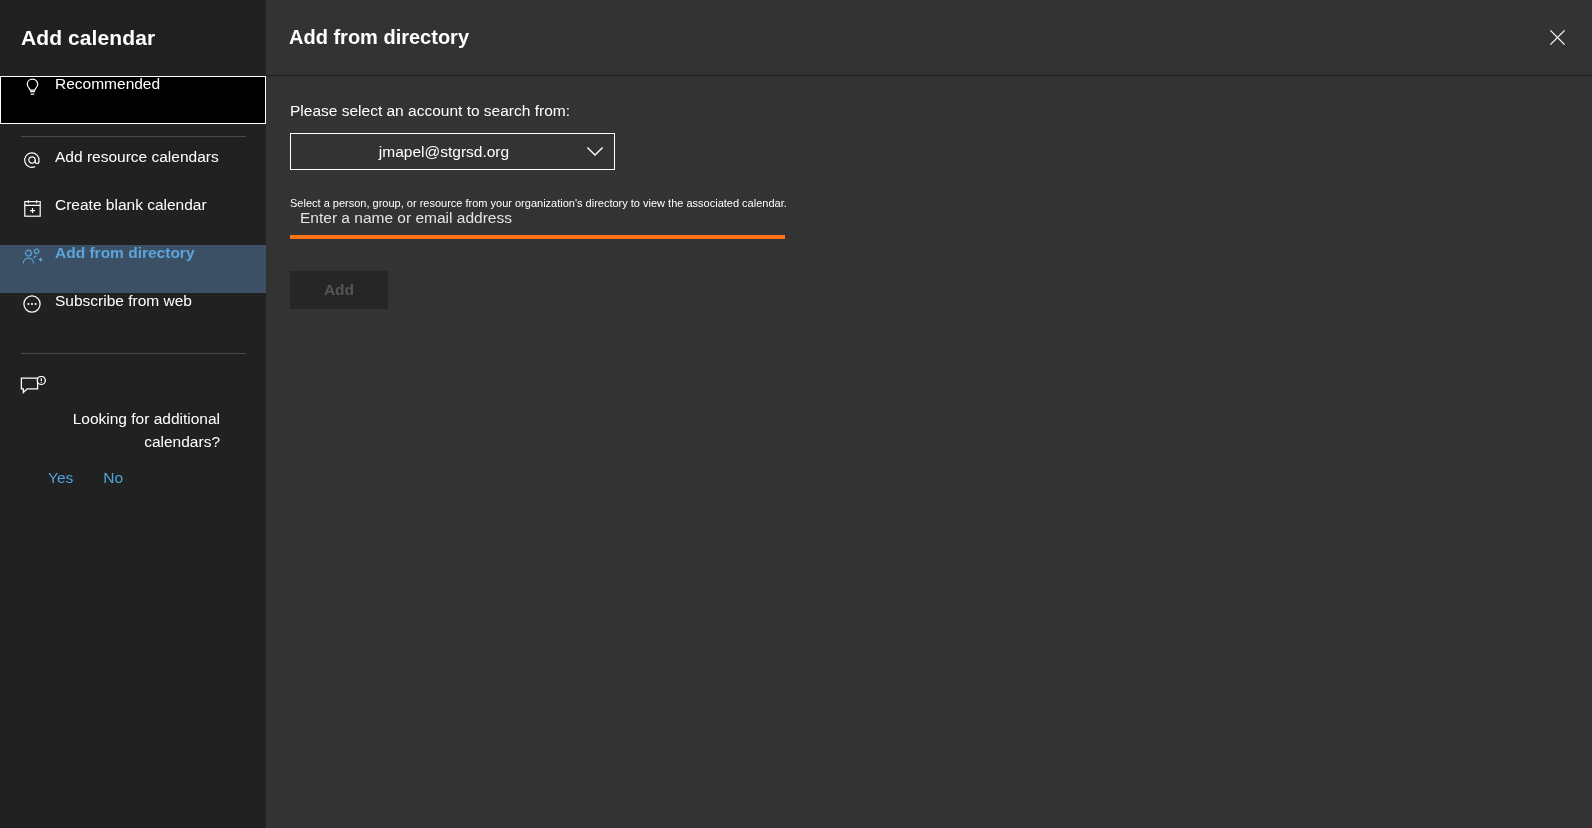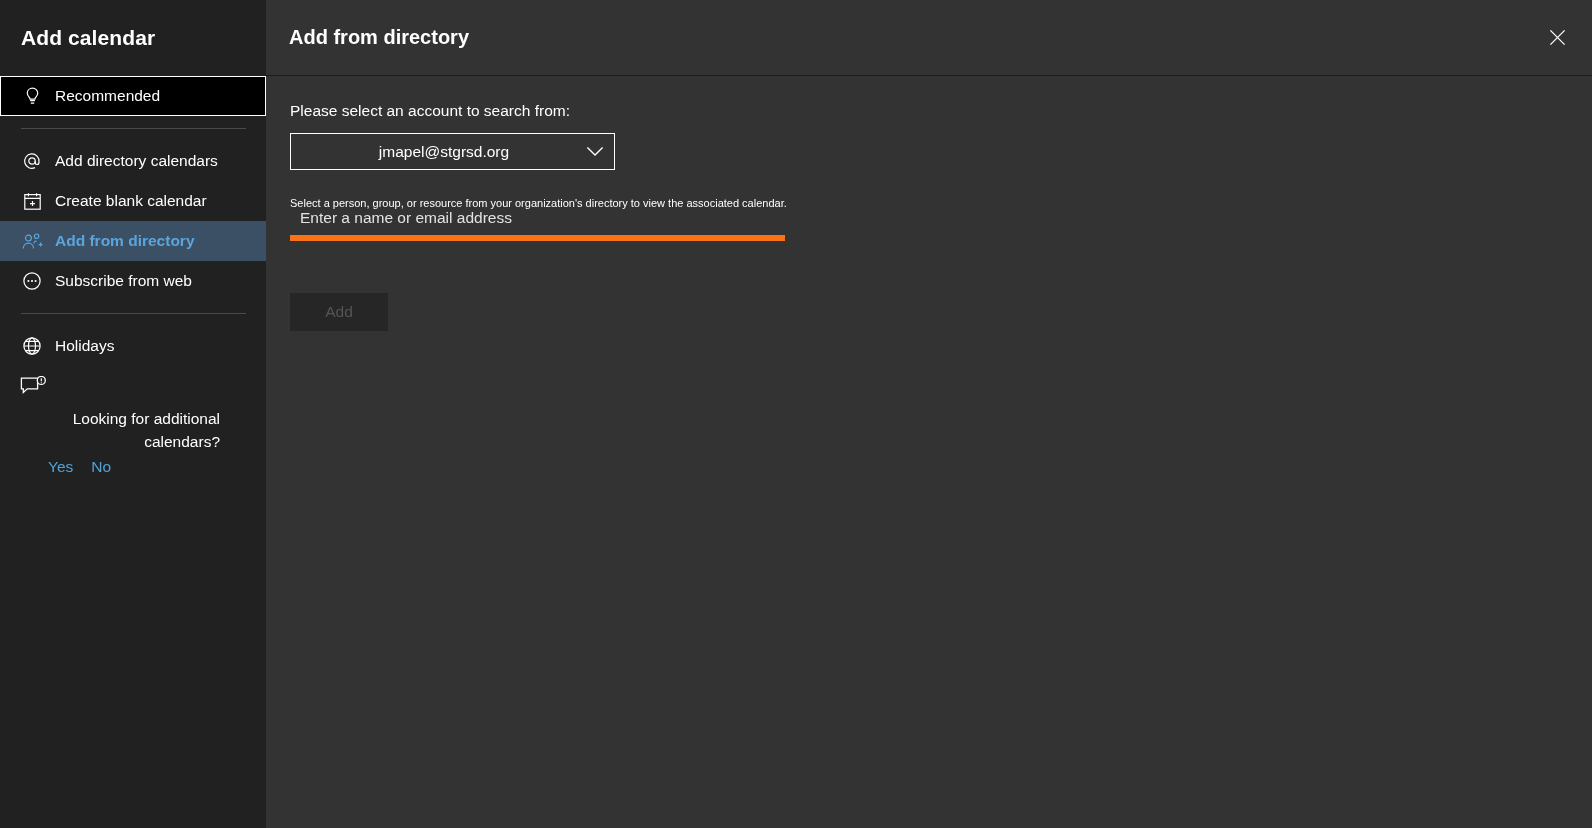--- a/index.html
+++ b/index.html
@@ -39,23 +39,22 @@
   }
   .sidebar-title {
     font-size: 21px;
     font-weight: bold;
     color: #ffffff;
     letter-spacing: 0.1px;
   }
   .nav { display: flex; flex-direction: column; }
 
   .nav-item {
-    height: 40px;
-    display: flex;
-    align-items: center;
+    height: 48px;
+    display: flex;
     padding-left: 20px;
     color: #ffffff;
     font-size: 15.5px;
     cursor: pointer;
     position: relative;
   }
   .nav-item .ico {
     width: 24px;
     height: 22px;
     margin-right: 11px;
@@ -92,23 +91,23 @@
   }
   .feedback-icon { margin-bottom: 5px; display: block; }
   .feedback-text {
     font-size: 15.5px;
     line-height: 23px;
     max-width: 200px;
     text-align: right;
   }
   .feedback-actions {
     display: flex;
-    gap: 18px;
+    gap: 30px;
     padding-left: 28px;
-    margin-top: 5px;
+    margin-top: 16px;
   }
   .feedback-actions a {
     color: #4fa3db;
     font-size: 15.5px;
     text-decoration: none;
     cursor: pointer;
   }
 
   
   .main {
@@ -171,23 +170,23 @@
   }
   .account-select .sel-value { flex: 1 1 auto; }
   .account-select .chev { display: flex; align-items: center; color: #ffffff; }
 
   .helper-text {
     font-size: 11px;
     color: #ffffff;
   }
   .name-input-wrap {
     width: 495px;
-    border-bottom: 6px solid #f97316;
+    border-bottom: 4px solid #f97316;
     padding: 0 0 8px 10px;
-    margin-bottom: 52px;
+    margin-bottom: 32px;
   }
   .name-input {
     width: 100%;
     background: transparent;
     border: none;
     outline: none;
     color: #ffffff;
     font-size: 15.5px;
     font-family: "Liberation Sans", sans-serif;
   }
@@ -195,20 +194,21 @@
 
   .add-btn {
     width: 98px;
     height: 38px;
     background: #262626;
     color: #555555;
     border: none;
     font-size: 15.5px;
     font-family: "Liberation Sans", sans-serif;
     cursor: default;
+    font-weight: bold;
   }
 </style>
 </head>
 <body>
 
 <div id="app">
 
   <div class="sidebar">
 
     <div class="sidebar-header">
@@ -229,21 +229,21 @@
 
       <div class="nav-sep"></div>
 
       <div class="nav-item">
         <span class="ico">
           <svg width="20" height="20" viewBox="0 0 20 20" fill="none" stroke="#ffffff" stroke-width="1.2">
             <circle cx="10" cy="10" r="3.2"></circle>
             <path d="M13.2 10v1.6c0 1.2.8 1.9 1.8 1.9 1.2 0 2-1 2-2.6A7.2 7.2 0 1 0 13 16.6"></path>
           </svg>
         </span>
-        <span class="nav-label">Add directory calendars</span>
+        <span class="nav-label">Add resource calendars</span>
       </div>
 
 
       <div class="nav-item">
         <span class="ico">
           <svg width="19" height="19" viewBox="0 0 19 19" fill="none" stroke="#ffffff" stroke-width="1.2">
             <rect x="1.8" y="2.6" width="15.4" height="14.6"></rect>
             <path d="M1.8 6.4h15.4M5.4 1.2v3M13.6 1.2v3"></path>
             <path d="M9.5 9.1v5M7 11.6h5"></path>
           </svg>
@@ -272,30 +272,20 @@
             <circle cx="10" cy="10" r="1.05" fill="#ffffff" stroke="none"></circle>
             <circle cx="13.6" cy="10" r="1.05" fill="#ffffff" stroke="none"></circle>
           </svg>
         </span>
         <span class="nav-label">Subscribe from web</span>
       </div>
 
 
       <div class="nav-sep"></div>
 
-      <div class="nav-item">
-        <span class="ico">
-          <svg width="20" height="20" viewBox="0 0 20 20" fill="none" stroke="#ffffff" stroke-width="1.2">
-            <circle cx="10" cy="10" r="8.1"></circle>
-            <ellipse cx="10" cy="10" rx="3.5" ry="8.1"></ellipse>
-            <path d="M1.9 10h16.2M3.2 5.4h13.6M3.2 14.6h13.6"></path>
-          </svg>
-        </span>
-        <span class="nav-label">Holidays</span>
-      </div>
 
       <div class="feedback">
         <span class="feedback-icon">
           <svg width="28" height="22" viewBox="0 0 28 22" fill="none" stroke="#ffffff" stroke-width="1.3">
             <path d="M1.4 2.2h16.2v10.6H7.2L3.3 16.4v-3.6H1.4z"></path>
             <circle cx="21.3" cy="4.4" r="4" fill="#212121" stroke="#ffffff"></circle>
             <path d="M21.3 2.2v3.1" stroke-width="1.2"></path>
             <circle cx="21.3" cy="6.5" r="0.55" fill="#ffffff" stroke="none"></circle>
           </svg>
         </span>

